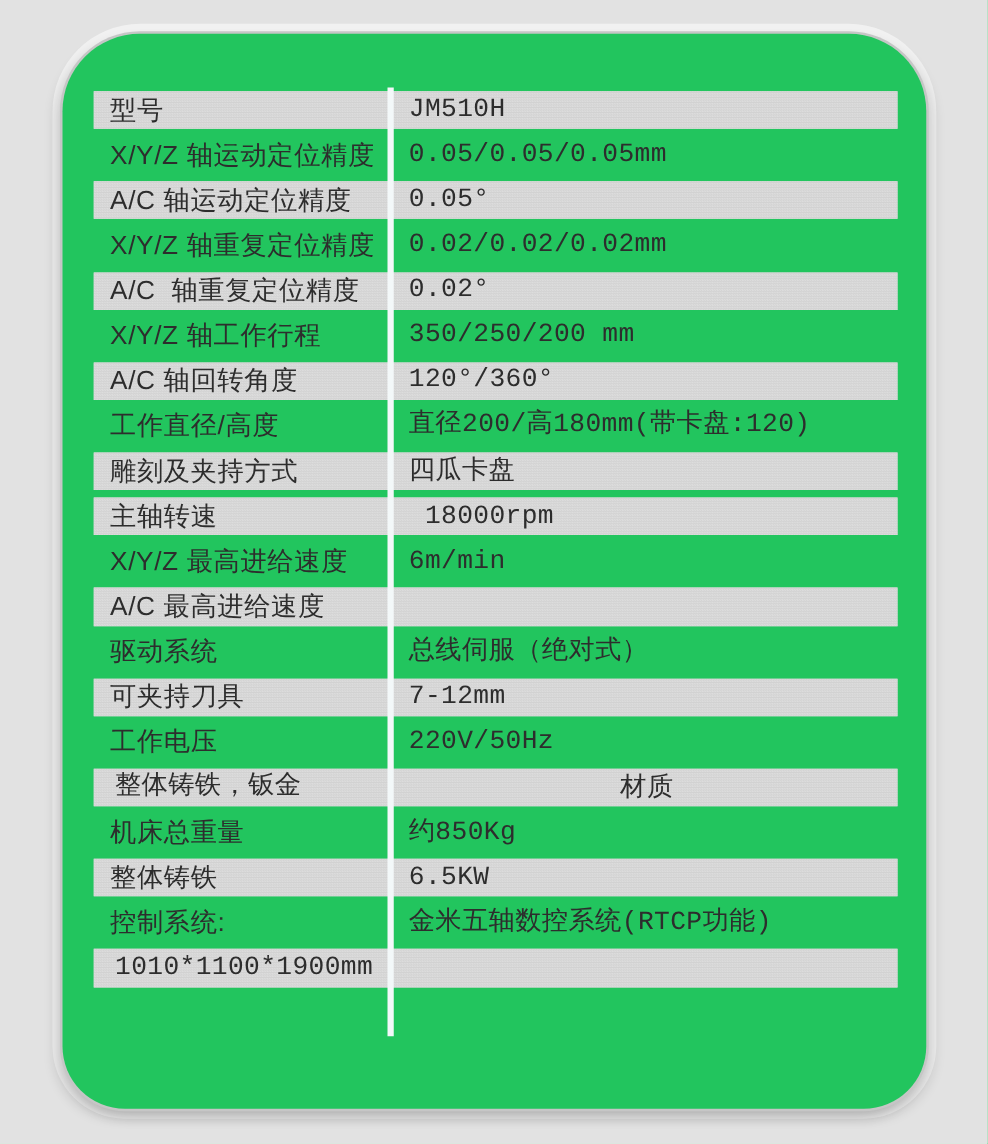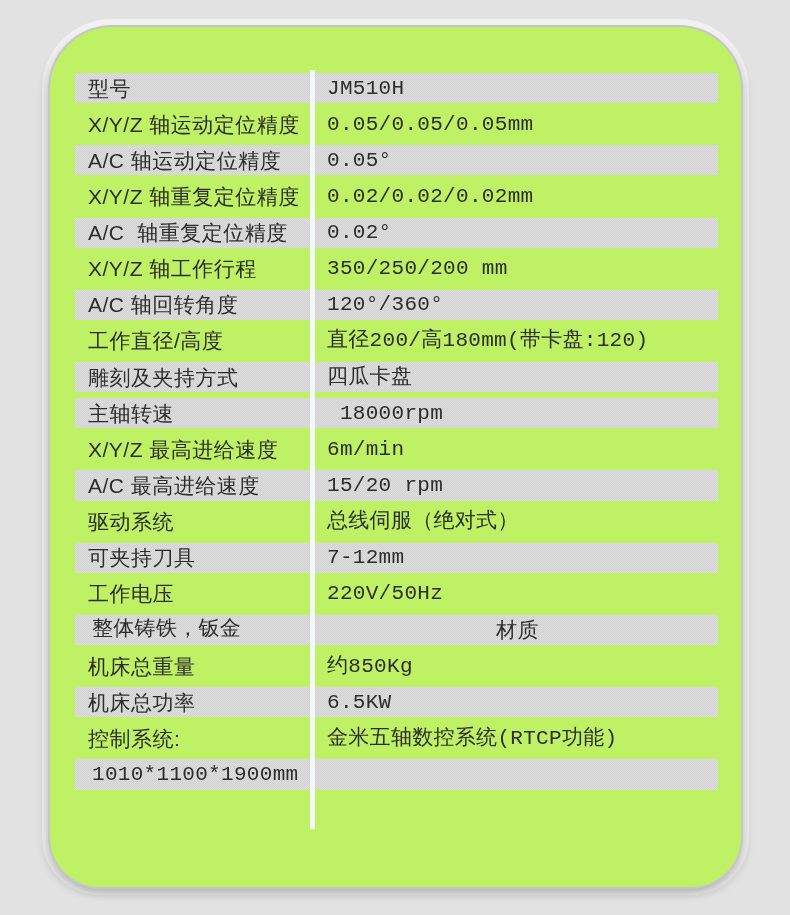--- a/index.html
+++ b/index.html
@@ -80,21 +80,21 @@
     top: 0;
     bottom: 0;
     width: 5px;
     z-index: 2;
   }
 </style>
 </head>
 <body>
 
 <div class="page" style="background: rgb(226, 226, 226);">
-  <div class="card" style="background: #bef264;">
+  <div class="card" style="background: #22c55e;">
     <div class="spec-table">
       <div class="col-divider" style="background: rgb(243, 248, 249);"></div>
 
   <div class="row striped">
     <div class="cell label">型号</div>
     <div class="cell value">JM510H</div>
   </div>
 
   <div class="row">
     <div class="cell label">X/Y/Z 轴运动定位精度</div>
@@ -142,21 +142,20 @@
     <div class="cell value"> 18000rpm</div>
   </div>
 
   <div class="row">
     <div class="cell label">X/Y/Z 最高进给速度</div>
     <div class="cell value">6m/min</div>
   </div>
 
   <div class="row striped">
     <div class="cell label">A/C 最高进给速度</div>
-    <div class="cell value">15/20 rpm</div>
   </div>
 
   <div class="row">
     <div class="cell label">驱动系统</div>
     <div class="cell value">总线伺服（绝对式）</div>
   </div>
 
   <div class="row striped">
     <div class="cell label">可夹持刀具</div>
     <div class="cell value">7-12mm</div>
@@ -171,21 +170,21 @@
     <div class="cell value">整体铸铁，钣金</div>
     <div class="cell label">材质</div>
   </div>
 
   <div class="row">
     <div class="cell label">机床总重量</div>
     <div class="cell value">约850Kg</div>
   </div>
 
   <div class="row striped">
-    <div class="cell label">机床总功率</div>
+    <div class="cell label">整体铸铁</div>
     <div class="cell value">6.5KW</div>
   </div>
 
   <div class="row">
     <div class="cell label">控制系统:</div>
     <div class="cell value">金米五轴数控系统(RTCP功能)</div>
   </div>
 
   <div class="row striped">
     <div class="cell value">1010*1100*1900mm</div>

